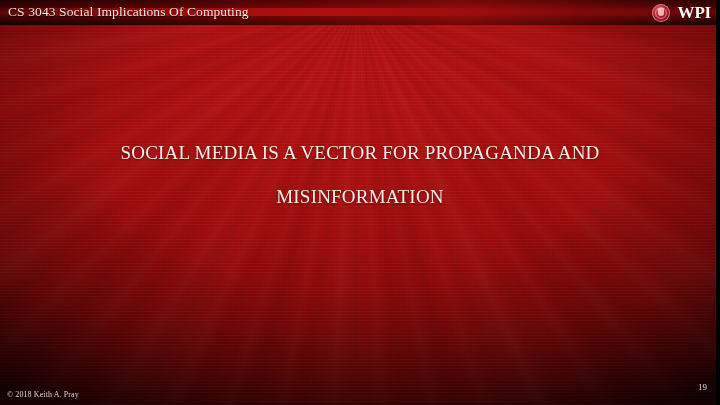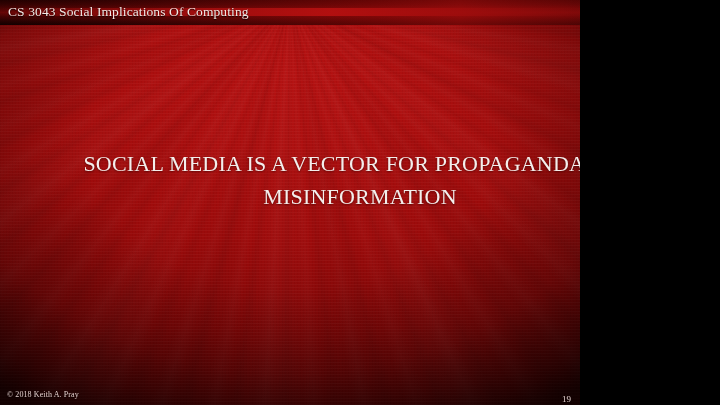--- a/index.html
+++ b/index.html
@@ -7,21 +7,21 @@
     margin: 0;
     padding: 0;
     background: #000;
   }
   body {
     font-family: "Liberation Serif", "DejaVu Serif", serif;
   }
 
   #slide {
     position: relative;
-    width: 580px;
+    width: 716px;
     height: 405px;
     overflow: hidden;
     background: #a21caf;
     user-select: none;
   }
 
   
 
   
   .bg-base {
@@ -213,23 +213,23 @@
   }
 
   .title-block {
     position: absolute;
     left: 40px;
     right: 40px;
     top: 106px;
     text-align: center;
   }
   .slide-title {
-    margin: 16px;
-    font-size: 22px;
-    line-height: 33px;
+    margin: 0;
+    font-size: 19px;
+    line-height: 44px;
     font-weight: 400;
     color: #f4eeec;
     letter-spacing: 0.2px;
     text-shadow: 0 1px 2px rgba(40,0,0,.55);
   }
   .slide-subtitle {
     margin: 10px 0 0 0;
     font-size: 18px;
     line-height: 22px;
     font-weight: 400;
@@ -246,21 +246,21 @@
     font-size: 8px;
     line-height: 11px;
     color: #e2cdcb;
     letter-spacing: 0.1px;
     z-index: 6;
     text-shadow: 0 1px 1px rgba(0,0,0,.7);
   }
   .footer-pagenum {
     position: absolute;
     right: 9px;
-    bottom: 0;
+    bottom: 12px;
     font-size: 9px;
     line-height: 12px;
     color: #e6d2d0;
     z-index: 6;
     text-shadow: 0 1px 1px rgba(0,0,0,.7);
   }
 </style>
 </head>
 <body>
 

